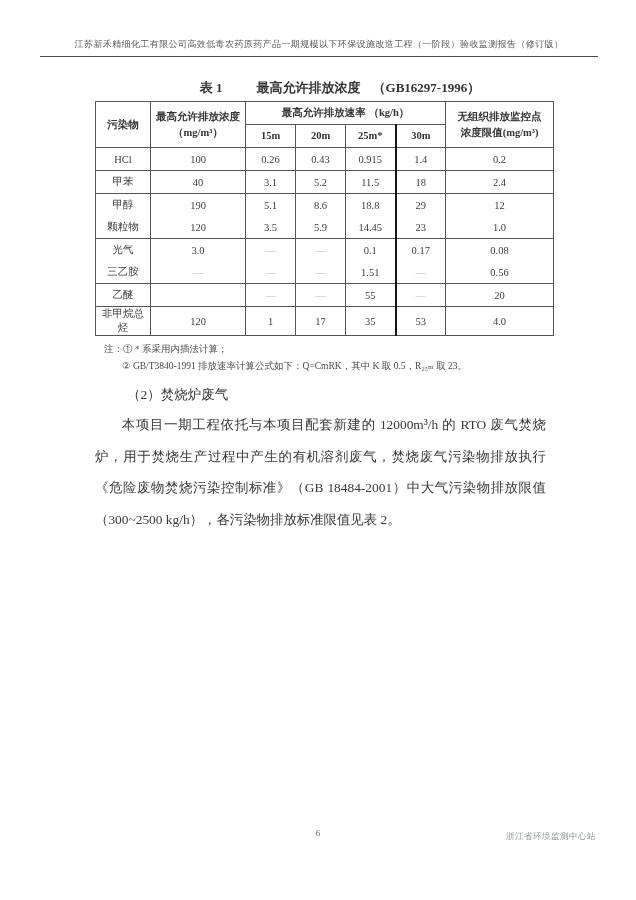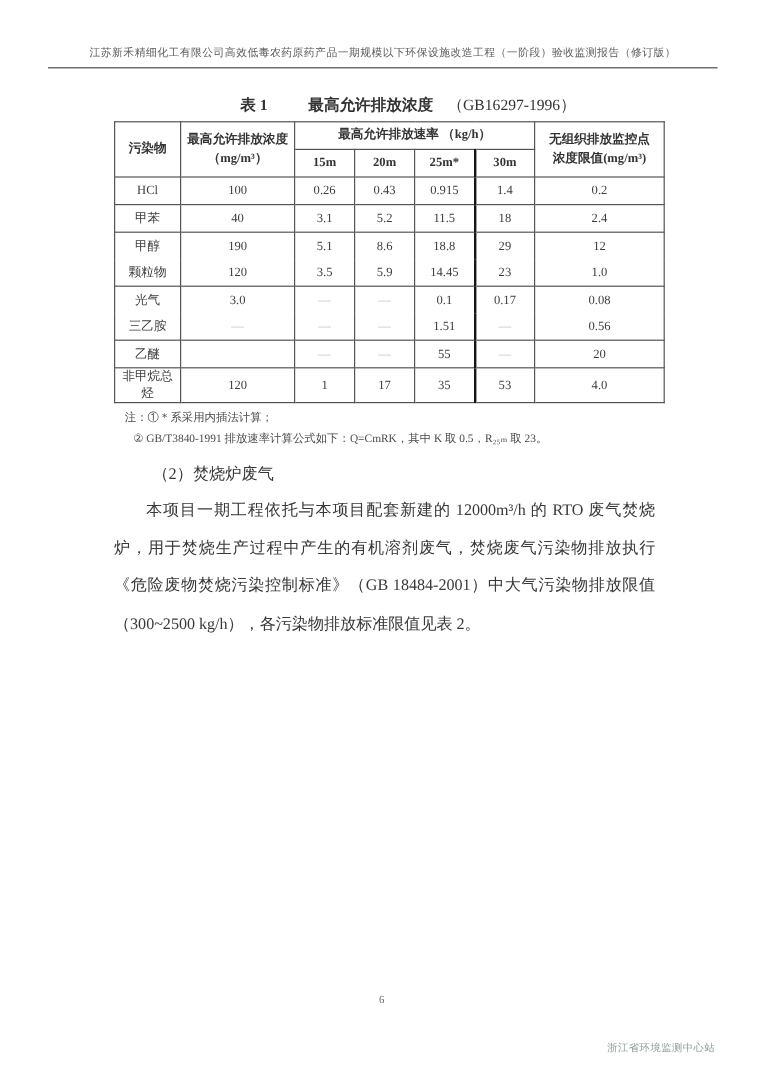--- a/index.html
+++ b/index.html
@@ -15,21 +15,21 @@
     text-align:center;font-size:9px;letter-spacing:.4px;color:#5a5a5a;
     padding-bottom:5px;border-bottom:1.4px solid #4c4c4c;
     white-space:nowrap;overflow:hidden;
   }
   
   .table-caption{
     position:absolute;top:79px;left:0;width:636px;text-align:center;
     font-size:13px;font-weight:bold;color:#333;
   }
   .table-caption .cap-label{margin-right:34px;margin-left:44px;}
-  .table-caption .cap-std{margin-left:12px;font-weight:normal;}
+  .table-caption .cap-std{margin-left:12px;font-weight:bold;}
   
   table.std{
     position:absolute;top:101px;left:95px;width:458px;
     border-collapse:collapse;table-layout:fixed;
     font-size:10.5px;color:#3c3c3c;
   }
   table.std th,table.std td{
     border:1px solid #555;padding:0 2px;text-align:center;vertical-align:middle;
     height:22px;overflow:hidden;
   }
@@ -38,38 +38,38 @@
   col.c-h{width:50px;} col.c-fug{width:108px;}
   .thick-left{border-left:2.6px solid #161616 !important;}
   tr.merged td{border-top:none;}
   tr.no-bottom td{border-bottom:none;}
   td.faint{color:#bdbdbd;}
   
   .table-notes{
     position:absolute;top:341px;left:104px;width:452px;
     font-size:9.5px;line-height:17px;color:#4a4a4a;
   }
-  .table-notes .note2{margin-left:7px;}
+  .table-notes .note2{margin-left:18px;}
   
   .section-heading{
     position:absolute;top:386px;left:127px;
     font-size:13.5px;color:#383838;
   }
   .body-paragraph{
     position:absolute;top:409px;left:95px;width:451px;
     font-size:13.4px;line-height:31.5px;color:#383838;
     text-align:justify;text-indent:2em;
   }
   
   .page-number{
     position:absolute;top:828px;left:0;width:636px;text-align:center;
     font-size:9px;color:#6a6a6a;
   }
   .footer-org{
-    position:absolute;top:868px;right:40px;
+    position:absolute;top:831px;right:40px;
     font-size:8.5px;color:#8a9a93;letter-spacing:.5px;
   }
 </style>
 </head>
 <body>
 
 <div class="page">
 
   <div class="doc-header">江苏新禾精细化工有限公司高效低毒农药原药产品一期规模以下环保设施改造工程（一阶段）验收监测报告（修订版）</div>
 

